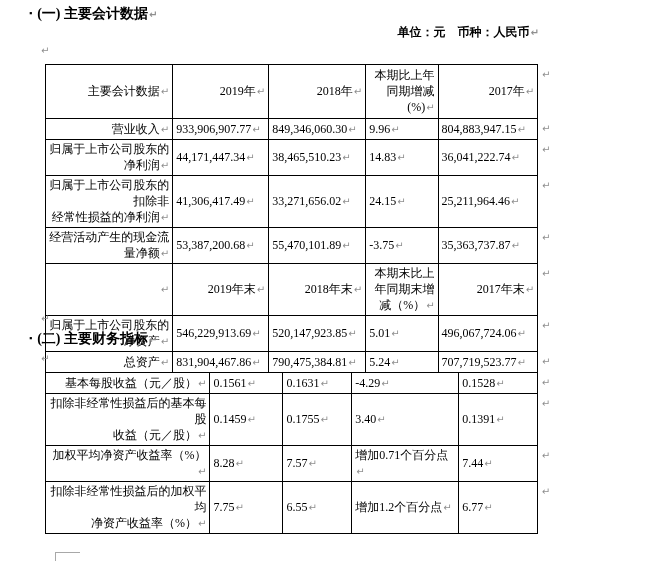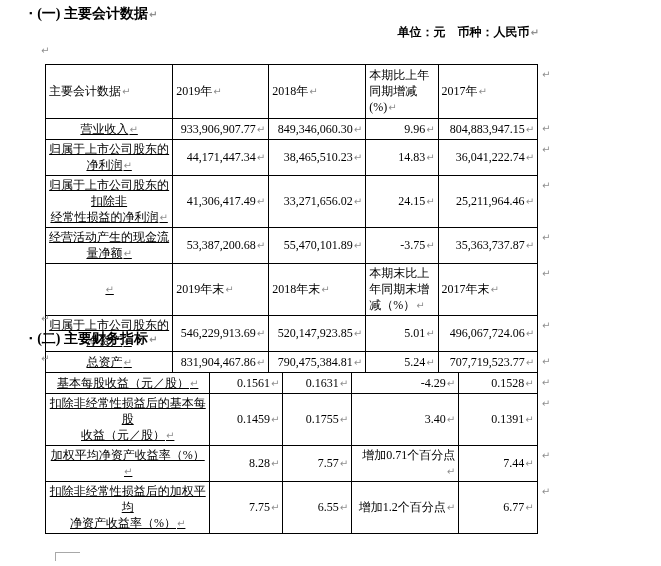--- a/index.html
+++ b/index.html
@@ -20,23 +20,23 @@
   }
   table.t{
     position:absolute;left:45px;border-collapse:collapse;table-layout:fixed;
     font-size:12px;
   }
   table.t td{
     border:1px solid #000;padding:1px 3px;vertical-align:middle;
     white-space:pre-line;line-height:16px;overflow:hidden;
   }
   table.t td.re{border:none;vertical-align:top;padding:1px 0 0 3px;}
-  td.lbl{text-align:center;text-decoration:underline;}
-  td.num{text-align:right;padding-right:2px;}
-  td.ctr{text-align:left;}
+  td.lbl{text-align:right;}
+  td.num{text-align:left;padding-right:2px;}
+  td.ctr{text-align:right;}
   .cmark{position:absolute;width:24px;height:8px;top:552px;}
   .cmark.l{left:55px;border-top:1px solid #a8a8a8;border-left:1px solid #a8a8a8;}
   .cmark.r{left:600px;border-top:1px solid #a8a8a8;border-right:1px solid #a8a8a8;}
 </style>
 </head>
 <body>
 
 <div class="page">
 
   <div class="heading" style="top:5px">

